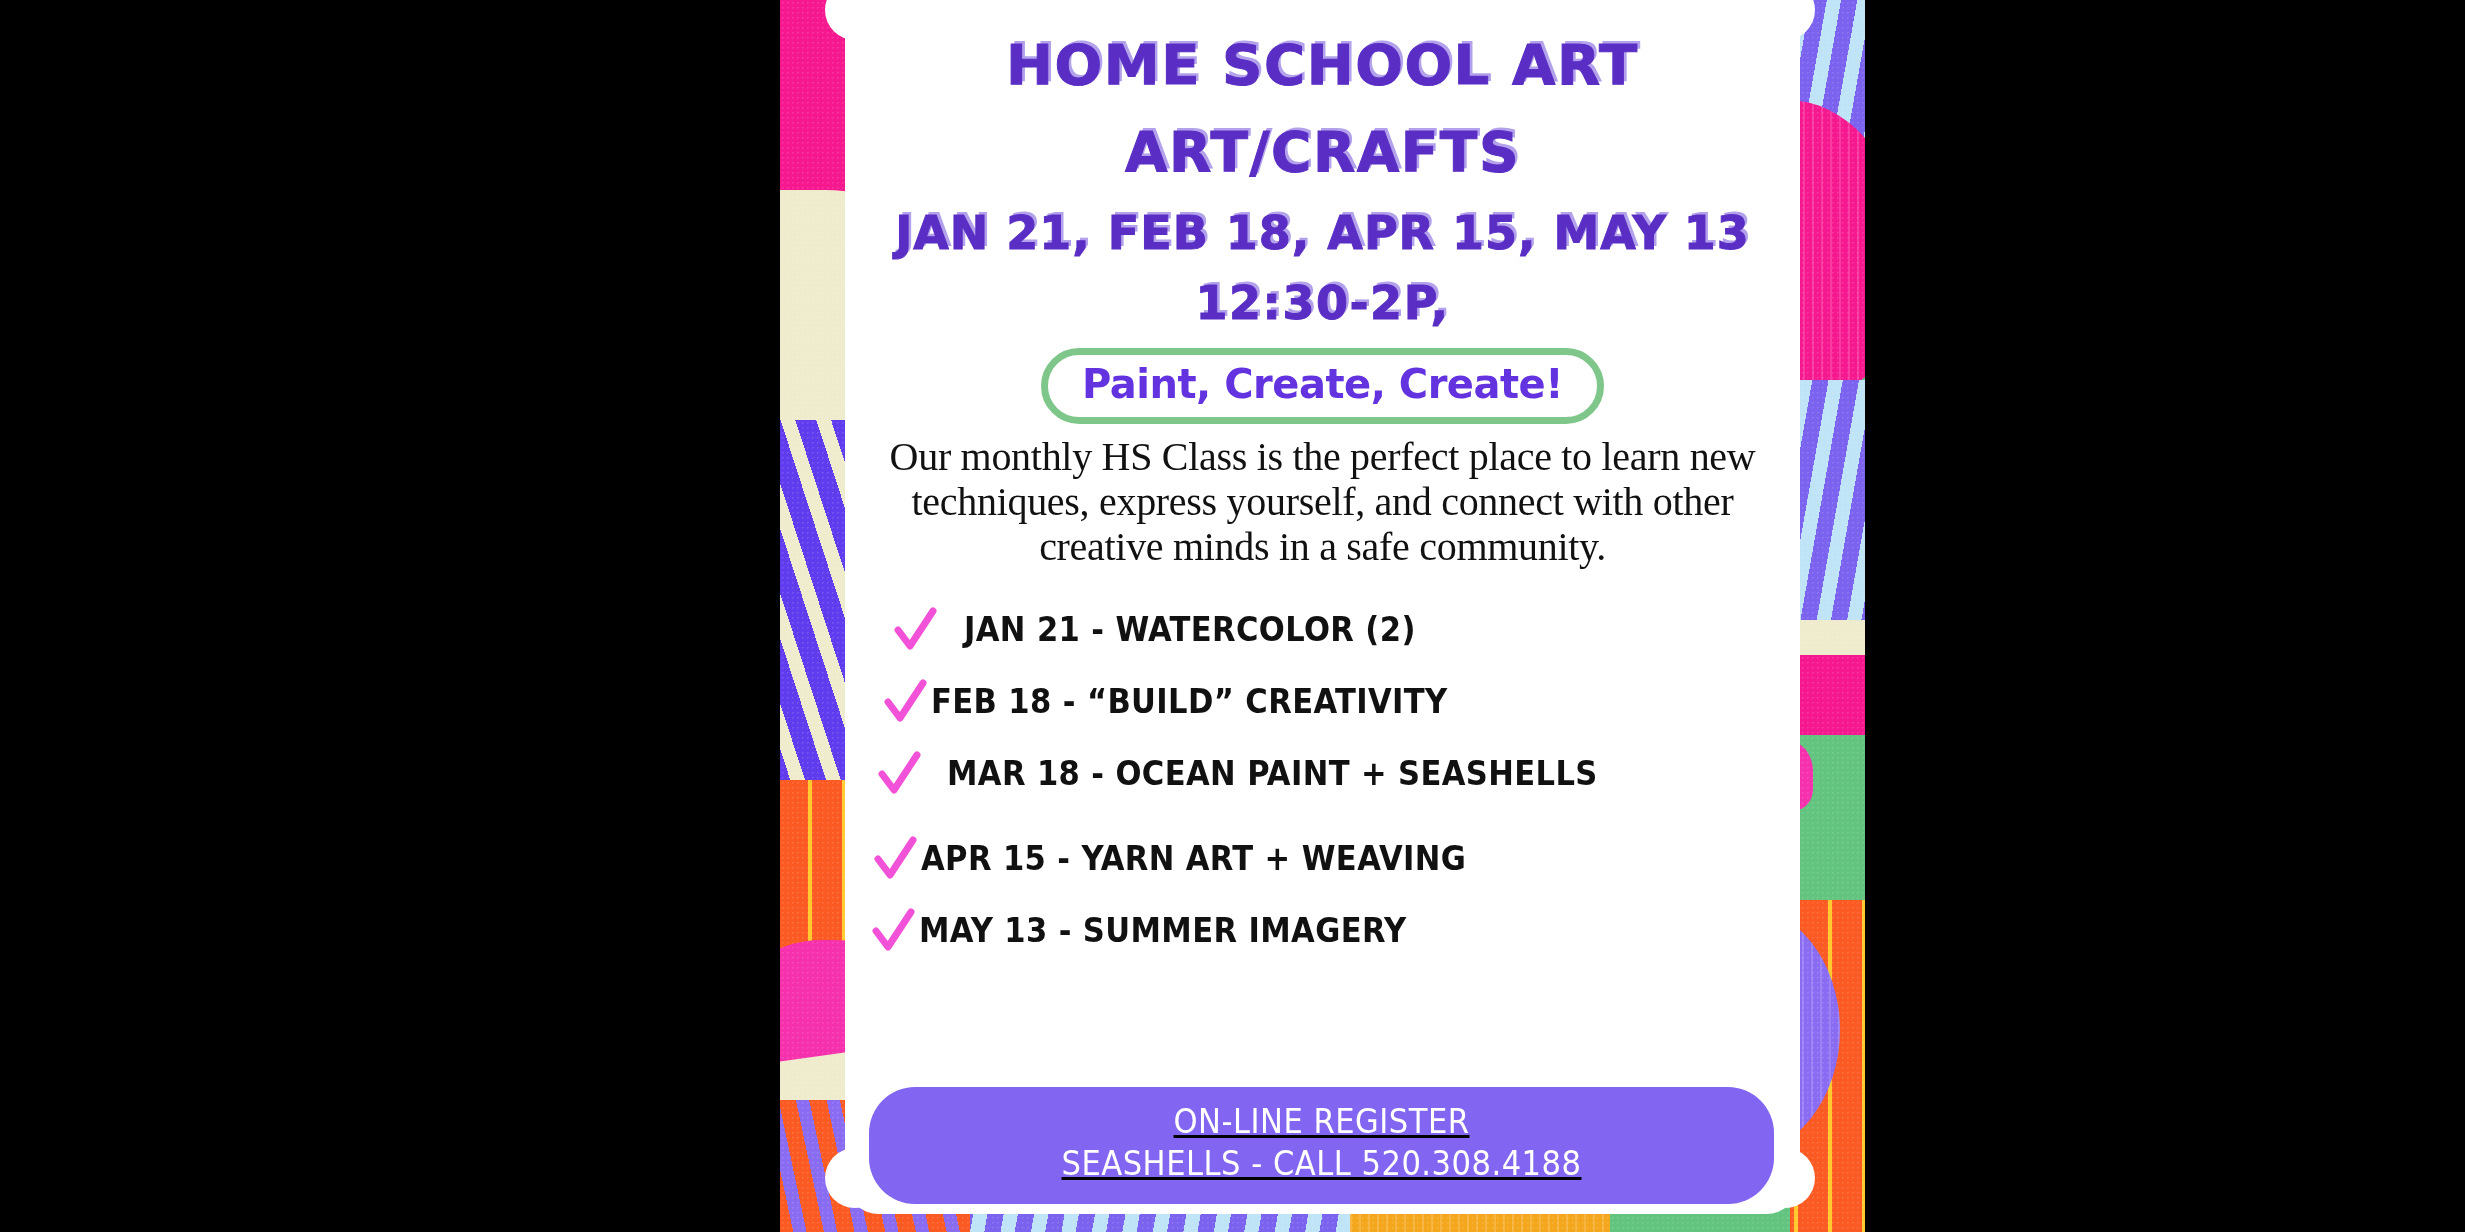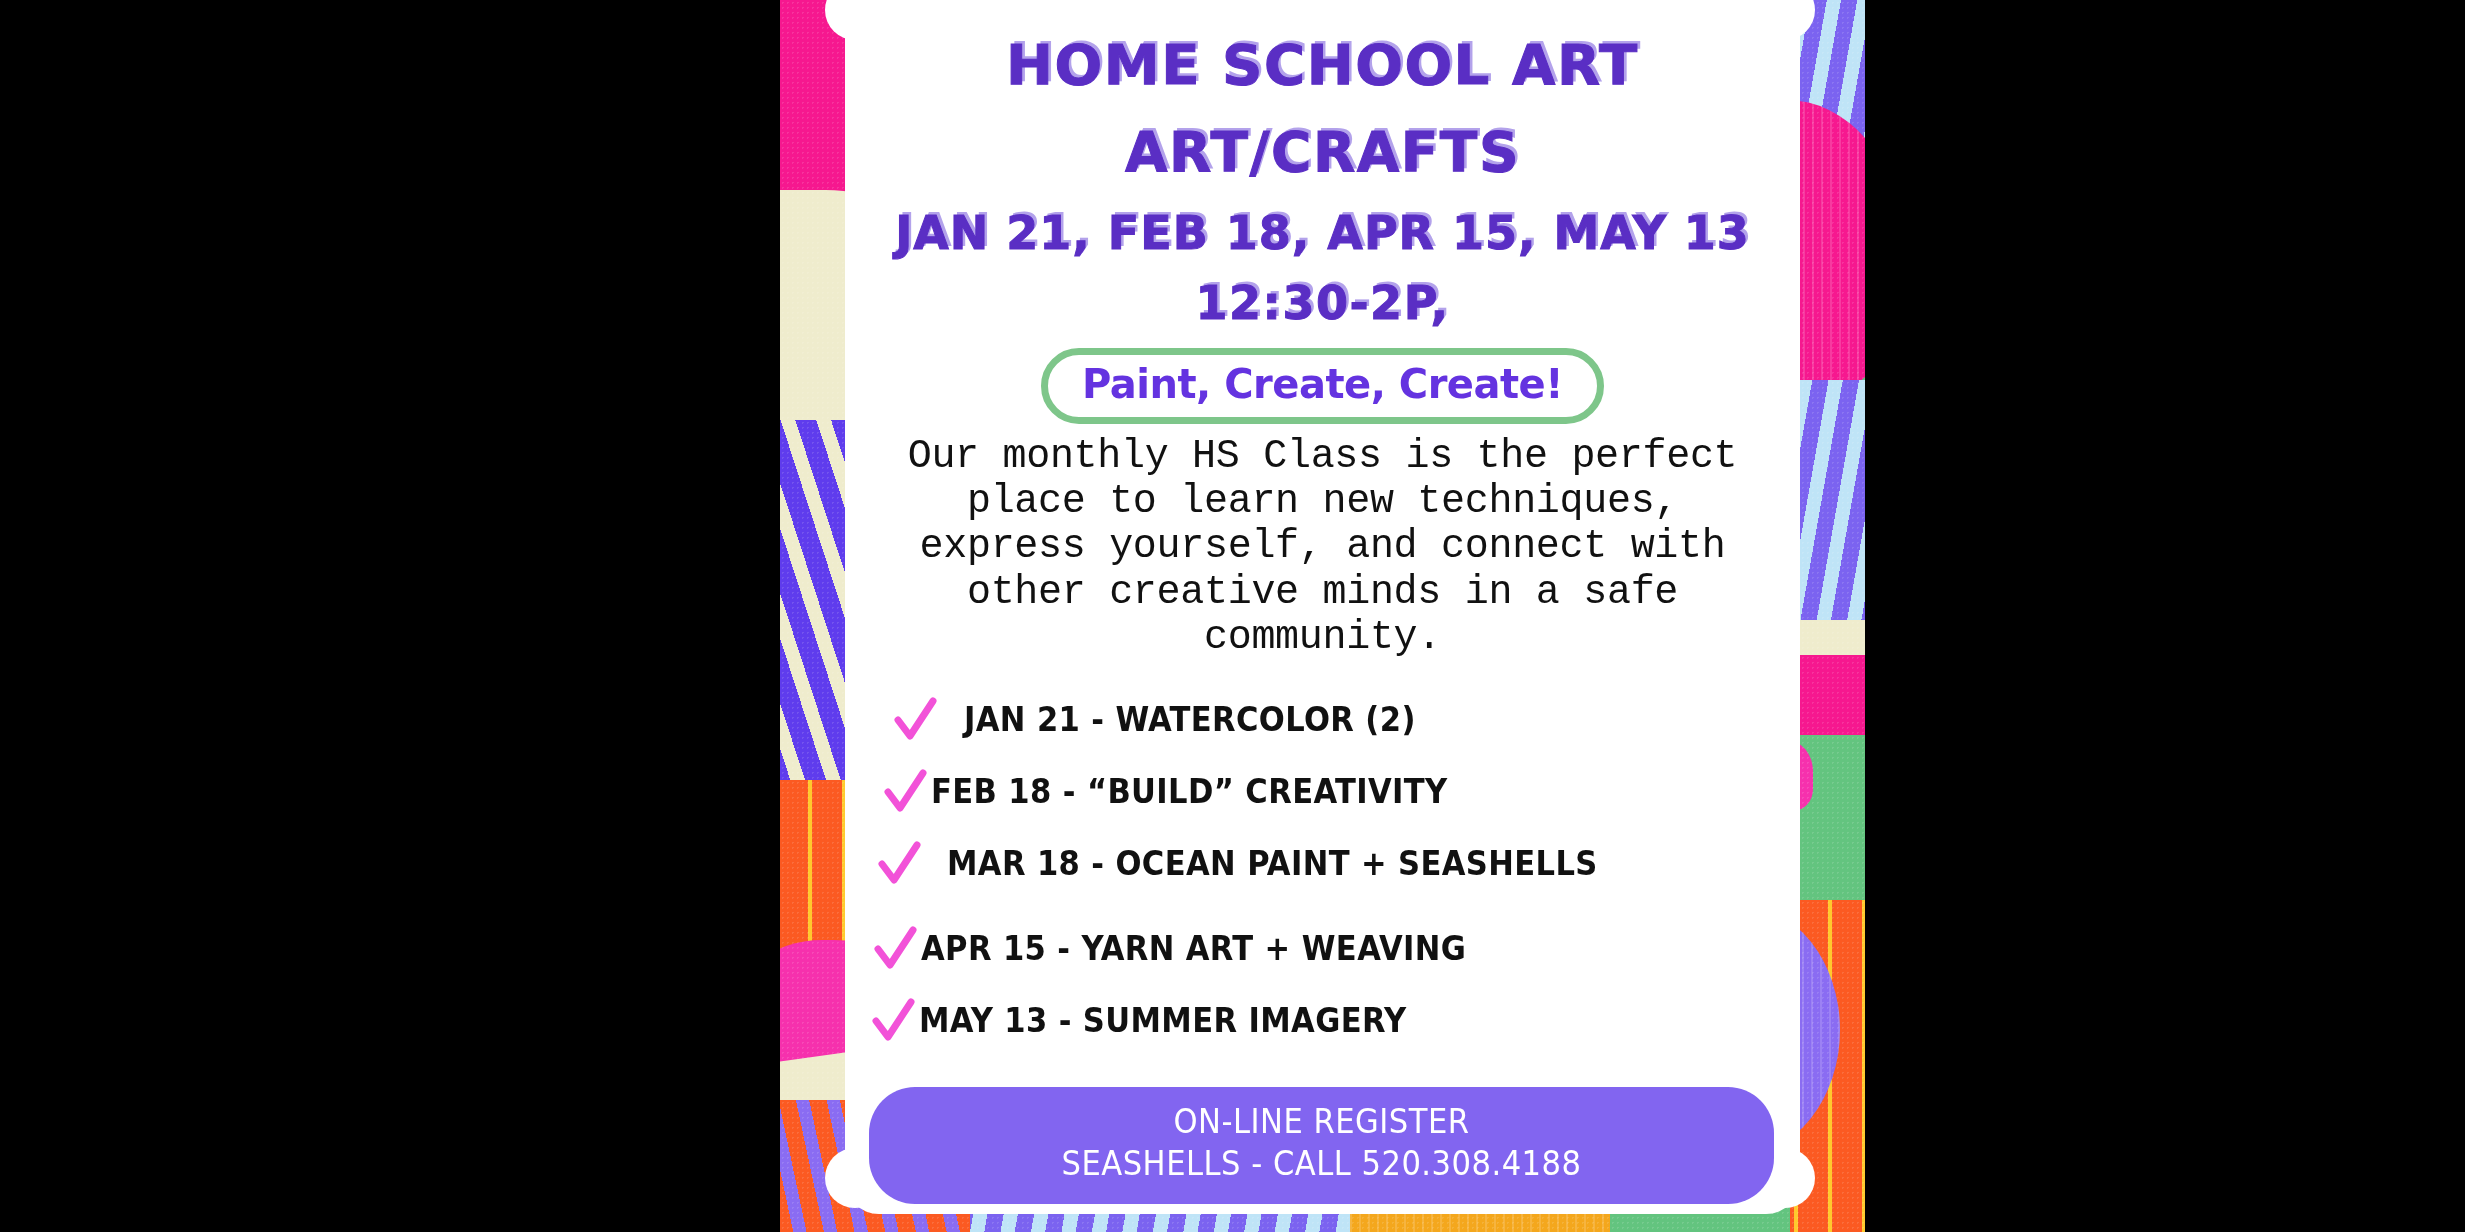--- a/index.html
+++ b/index.html
@@ -90,21 +90,21 @@
     padding:6px 34px 10px 34px;background:#fff;
   }
   #pill-text{
     color:#6433e0;font-size:40px;font-weight:700;
     font-family:"DejaVu Sans",sans-serif;letter-spacing:-.5px;
   }
 
   #body-copy{
     margin:10px auto 0 auto;width:880px;text-align:center;
     color:#111;font-size:40px;line-height:1.13;
-    font-family:Liberation Mono, monospace;
+    font-family:Liberation Serif, serif;
     letter-spacing:-.3px;
   }
 
   #list{margin:36px 0 0 0;padding:0 0 0 22px;list-style:none;}
   .li{display:flex;align-items:center;margin-bottom:26px;}
   .check{
     flex:0 0 auto;width:44px;height:46px;margin-right:4px;
     display:inline-block;
   }
   .li-text{
@@ -113,21 +113,21 @@
     font-size:34px;letter-spacing:.4px;white-space:nowrap;
   }
   .li.i0{padding-left:26px;} .li.i0 .li-text{margin-left:23px;}
   .li.i1{padding-left:16px;} .li.i2{padding-left:10px;gap:22px;}
   .li.i3{padding-left:6px;margin-top:39px;}  .li.i4{padding-left:4px;}
 
   #cta{
     position:absolute;left:24px;bottom:28px;width:905px;
     background:#8265f0;border-radius:46px;
     padding:14px 0 20px 0;text-align:center;
-    box-sizing:border-box;cursor:pointer;
+    box-sizing:border-box;cursor:pointer;text-decoration:underline;
   }
   .cta-line{
     color:#fff;font-size:34px;line-height:1.22;letter-spacing:.5px;
     font-family:"DejaVu Sans Condensed","DejaVu Sans",sans-serif;
   }
 </style>
 </head>
 <body>
 
 <div id="stage">

